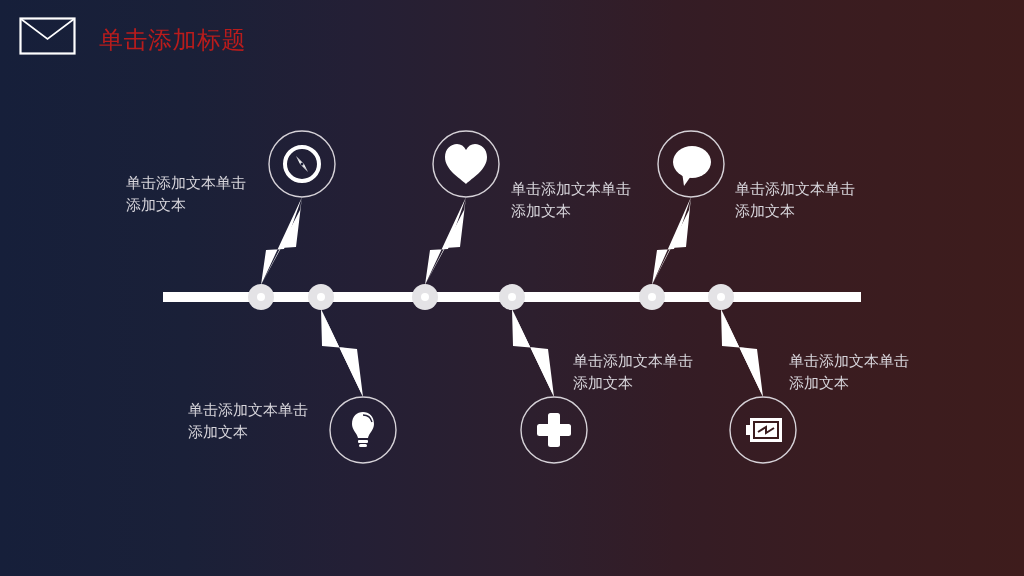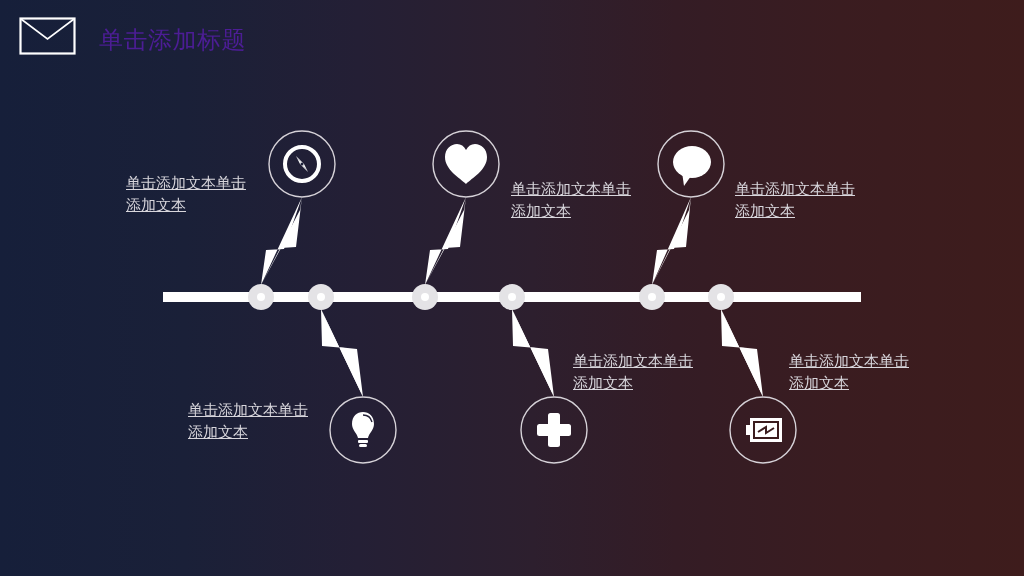--- a/index.html
+++ b/index.html
@@ -5,26 +5,26 @@
     html, body { margin: 0; padding: 0; }
     body {
       width: 1024px; height: 576px; overflow: hidden; position: relative;
       background: linear-gradient(90deg, #161f3a 0%, #1a2038 18%, #241f35 35%, #2d1f2e 52%, #341c25 66%, #3a1c20 82%, #3e1c1c 100%);
       font-family: "DejaVu Sans", "Liberation Sans", sans-serif;
       color: #e6e6ea;
     }
     .header-icon { position: absolute; left: 19px; top: 17px; width: 57px; height: 38px; }
     .page-title {
       position: absolute; left: 99px; top: 24px; font-size: 24px; line-height: 32px;
-      color: #4c1d95; letter-spacing: 0.5px;
+      color: #b91c1c; letter-spacing: 0.5px;
     }
     svg.diagram { position: absolute; left: 0; top: 0; }
     .label {
       position: absolute; font-size: 15px; line-height: 22px; color: #d8d6dc;
-      width: 130px; word-break: break-all; text-decoration: underline;
+      width: 130px; word-break: break-all;
     }
   </style>
 </head>
 <body>
 
 <svg class="header-icon" viewBox="0 0 57 38">
   <rect x="1.5" y="1.5" width="54" height="35" fill="none" stroke="#ffffff" stroke-width="2.2"></rect>
   <polyline points="2,2 28.5,22 55,2" fill="none" stroke="#ffffff" stroke-width="1.6"></polyline>
 </svg>
 <div class="page-title">单击添加标题</div>

